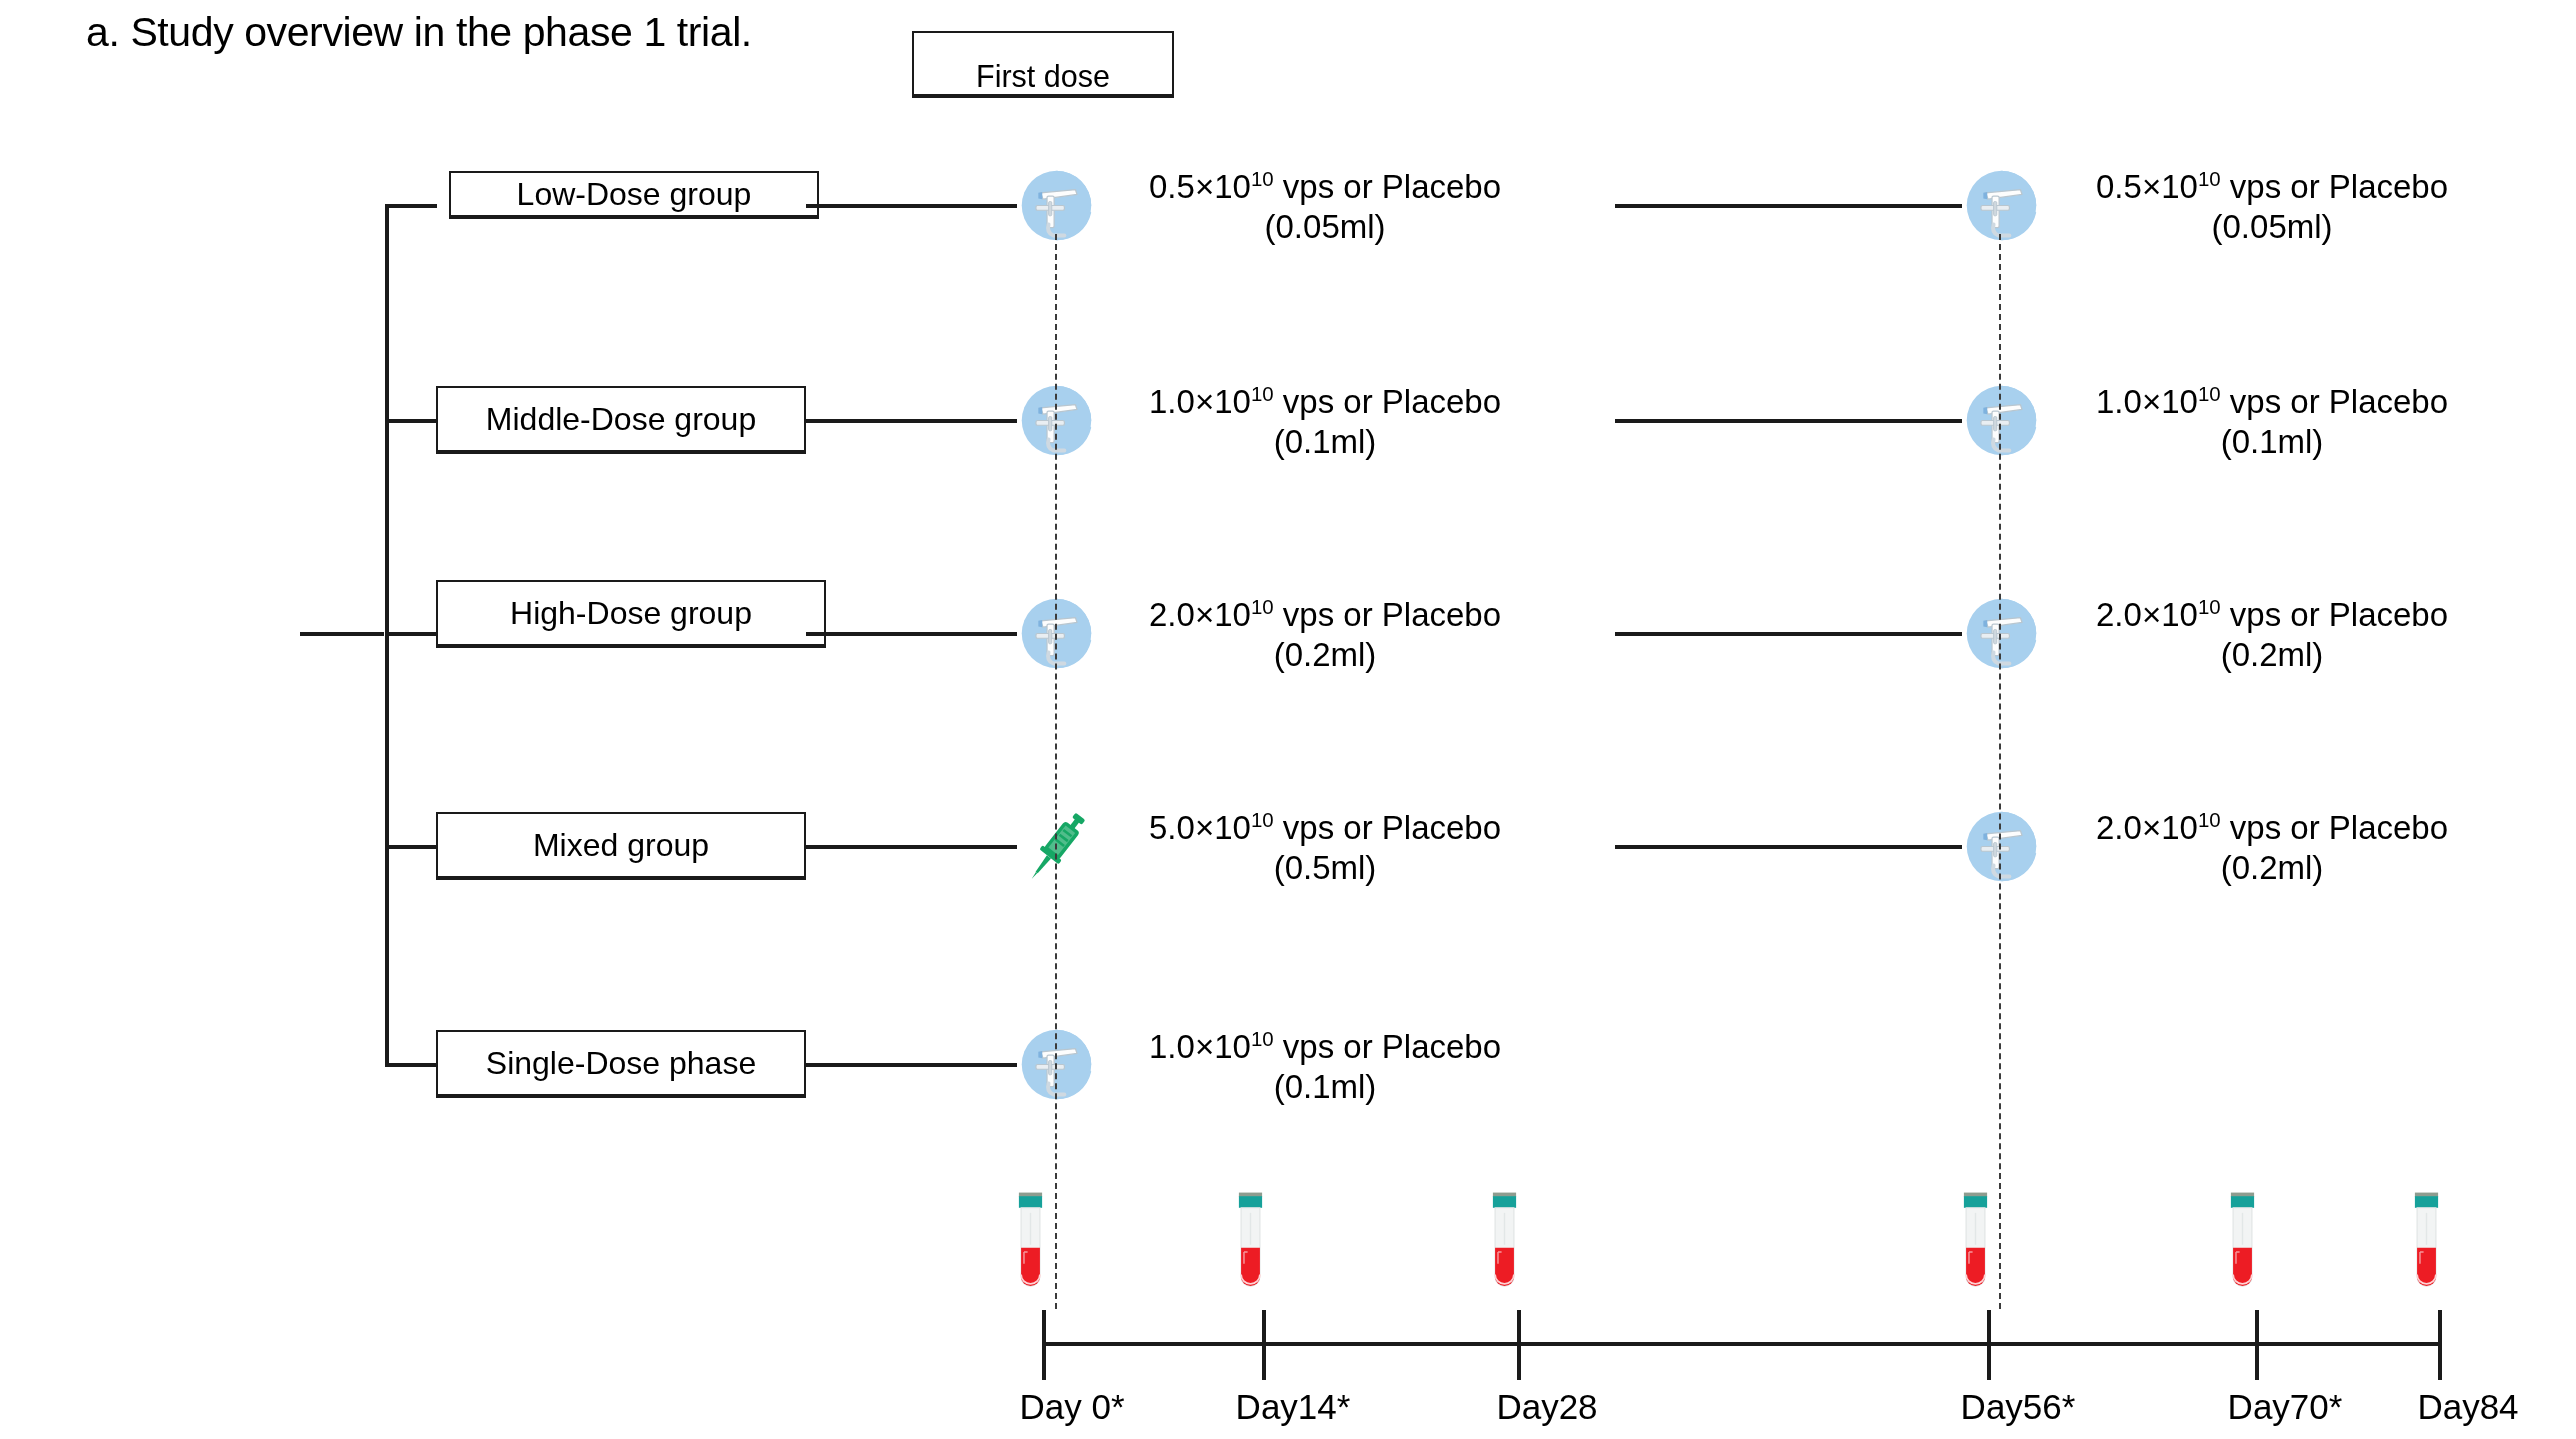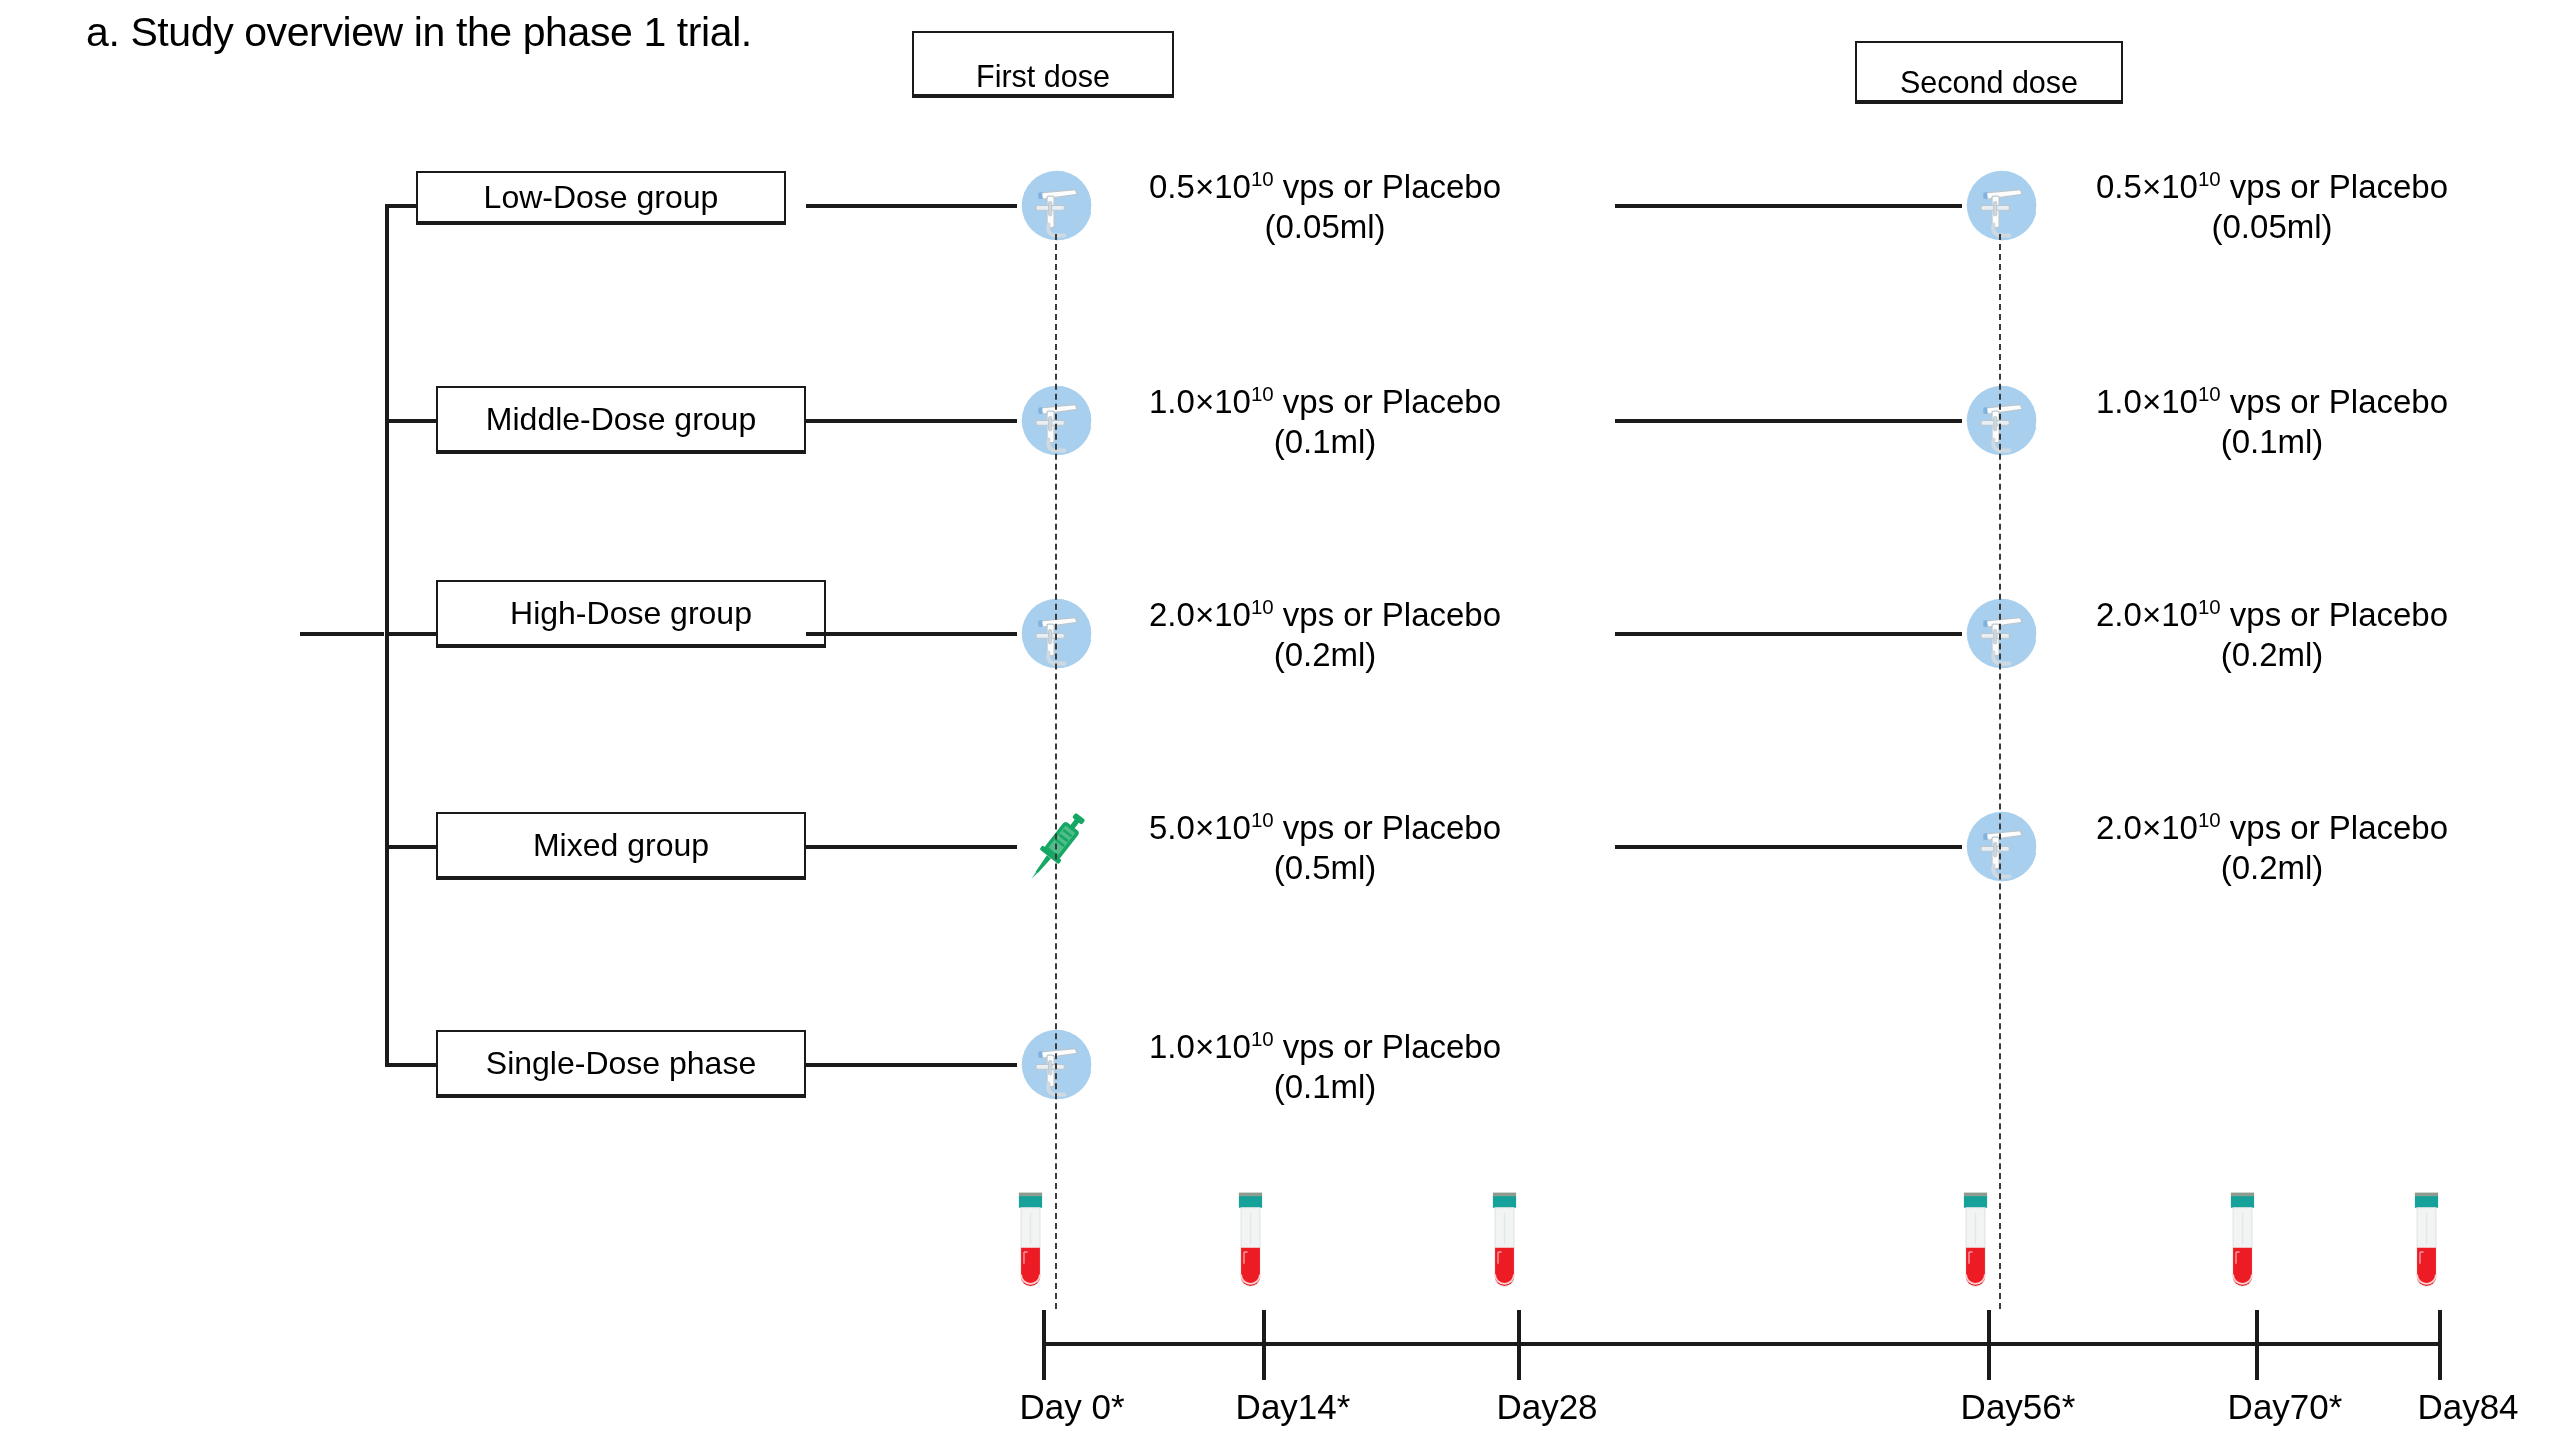--- a/index.html
+++ b/index.html
@@ -119,32 +119,29 @@
 <body>
 
 <div id="stage">
 
   <div class="abs" id="fig-title">a. Study overview in the phase 1 trial.</div>
 
   <div class="abs hdr-box" id="first-dose-box" style="left: 912px;">
     <span>First dose</span>
   </div>
 
-  <div class="abs hdr-box" id="second-dose-box" style="left: 1855px;">
-    <span>Second  dose</span>
-  </div>
 
 
   <div class="abs hline" style="left: 300px; top: 632px; width: 84px;"></div>
 
   <div class="abs vline" style="left: 385px; top: 205px; height: 859px;"></div>
 
   <div id="rows-layer">
       <div class="abs hline" style="left:385px;top:204px;width:52px;"></div>
-      <div class="abs grp-box" style="left:416px;top:171px;width:370px;height:54px;justify-content:center;">
+      <div class="abs grp-box" style="left:449px;top:171px;width:370px;height:48px;justify-content:center;">
         <span>Low-Dose group</span>
       </div>
       <div class="abs hline" style="left:806px;top:204px;width:211px;"></div>
       <div class="abs" style="left:1017px;top:166px;"><span class="spray-icon"><svg viewBox="0 0 100 100">
             <circle cx="50" cy="50" r="44" fill="#a8d0ee"></circle>
             <path d="M50 6 a44 44 0 0 1 44 44 l-6 4 6 5 a44 44 0 0 1 -44 35 z" fill="#a8d0ee"></path>
             <path d="M30 34 L74 30 L76 36 L33 42 Z" fill="#fdfdfd" stroke="#b9c6cf" stroke-width="1.6" stroke-linejoin="round"></path>
             <path d="M32 33 l0 9 l-5 -1 l0 -7 z" fill="#7fb2de"></path>
             <rect x="38" y="38" width="9" height="40" rx="2" fill="#fdfdfd" stroke="#b9c6cf" stroke-width="1.6"></rect>
             <rect x="24" y="50" width="36" height="6" rx="2" fill="#e9eef2" stroke="#b9c6cf" stroke-width="1.5"></rect>

